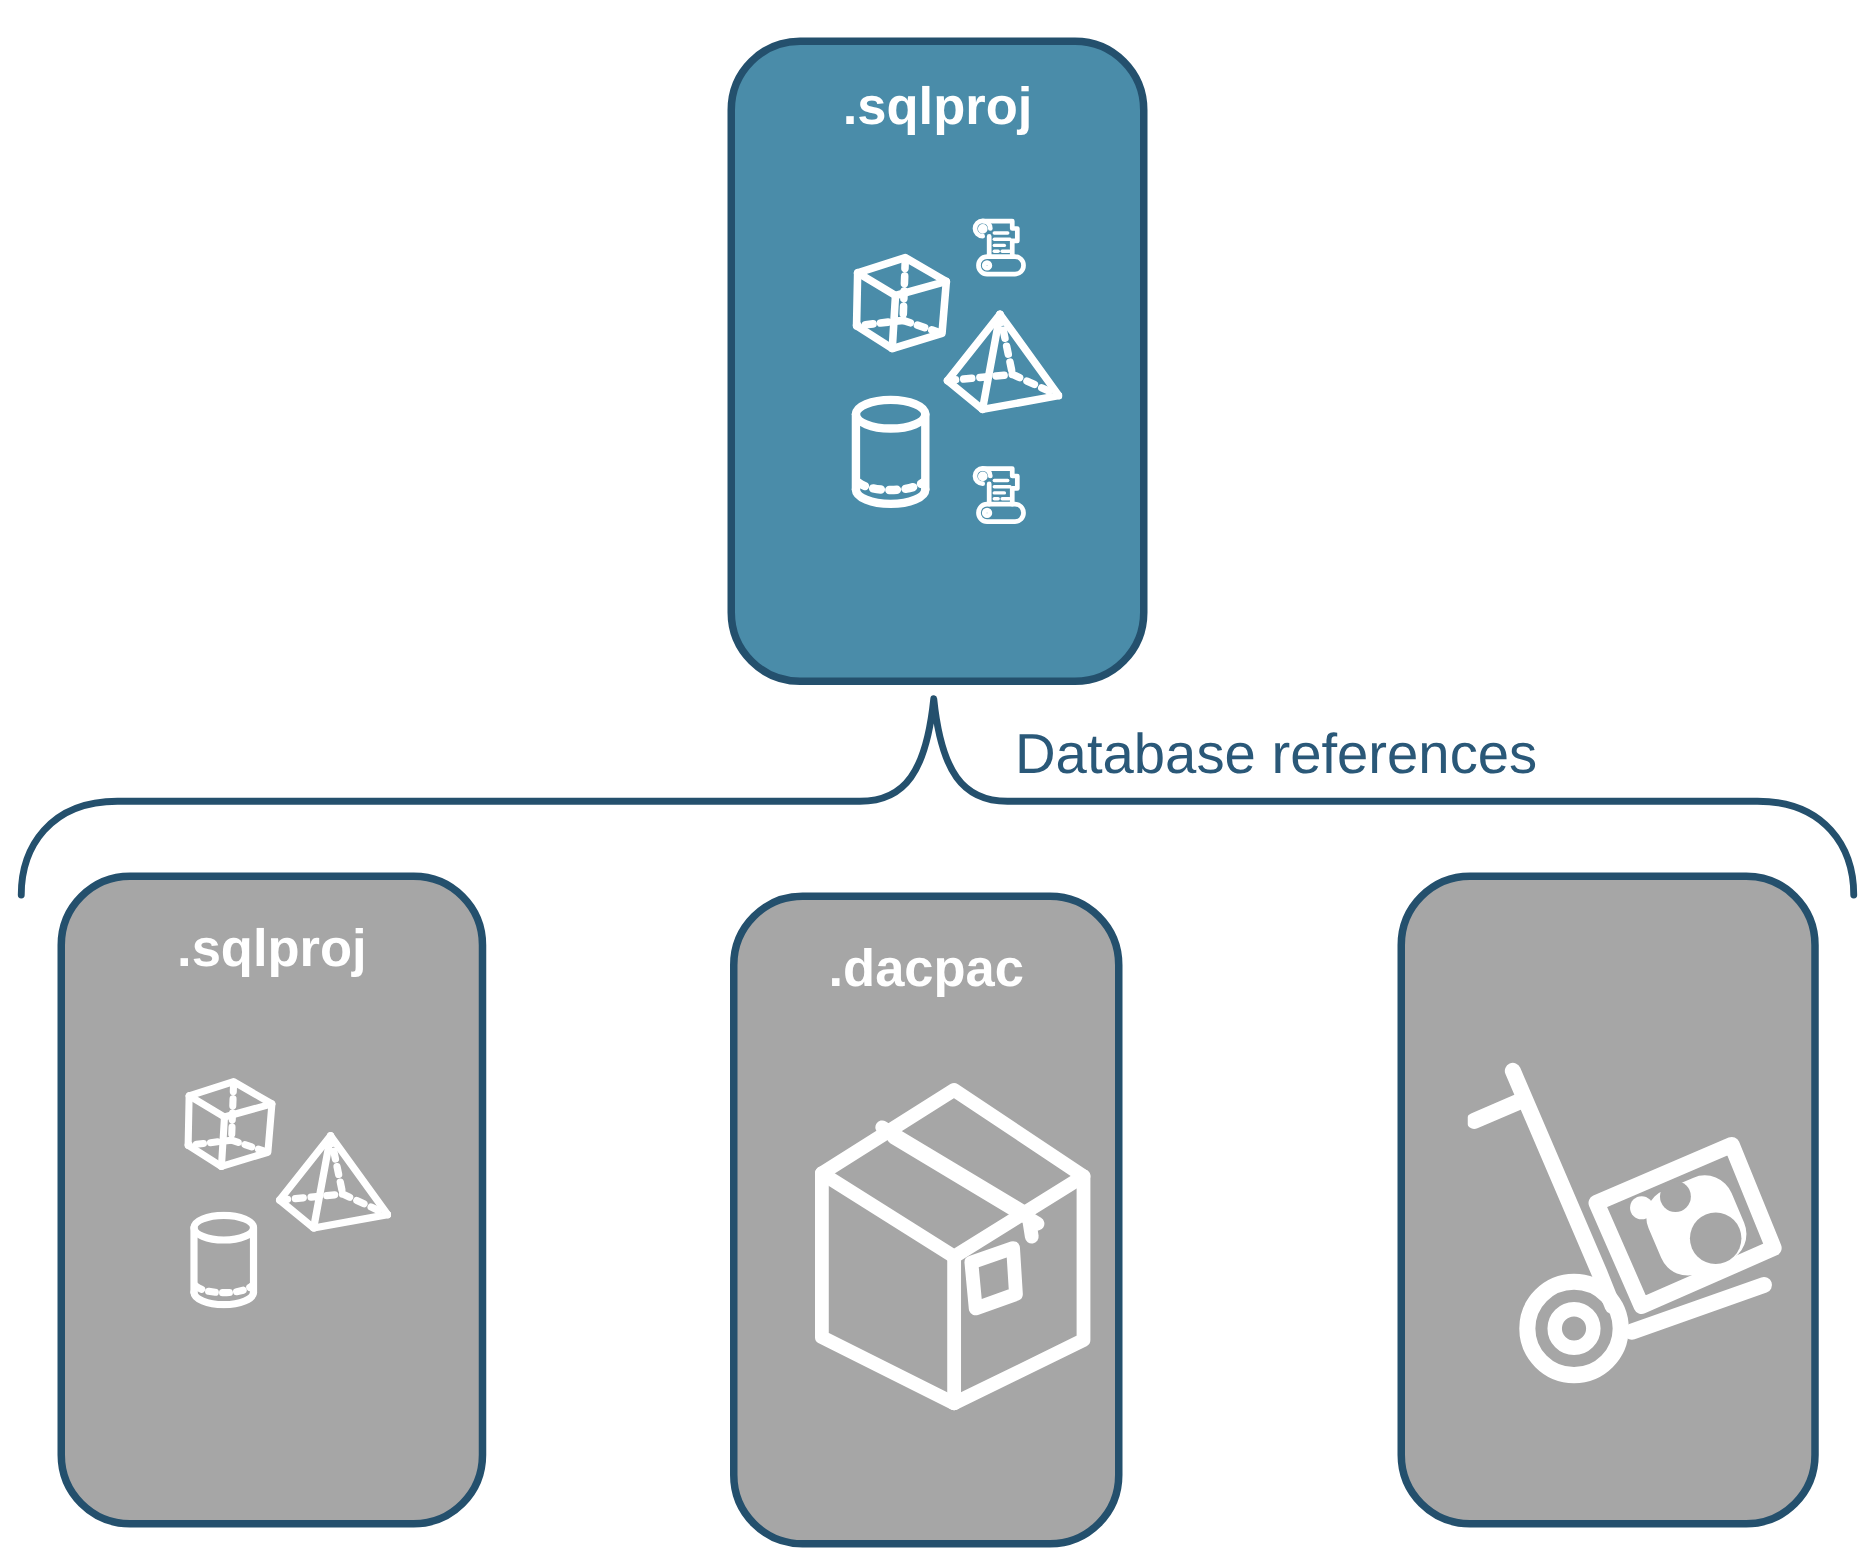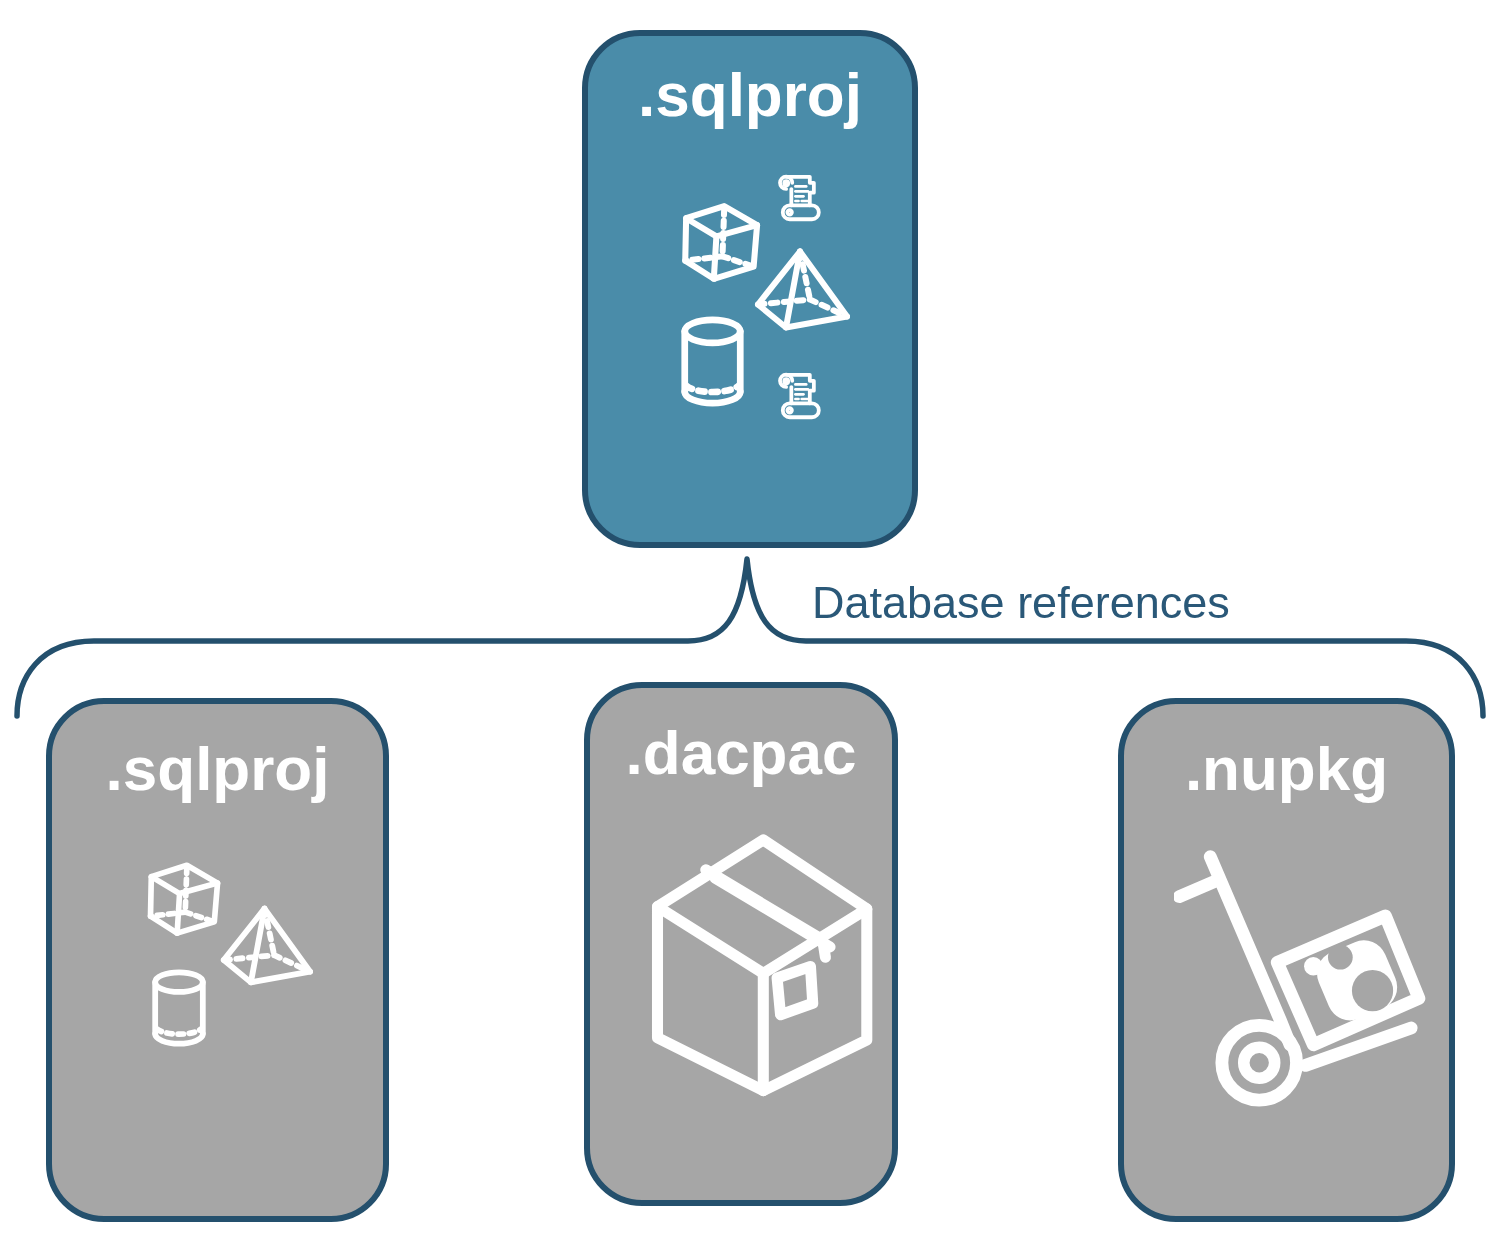--- a/index.html
+++ b/index.html
@@ -23,21 +23,21 @@
     border:6px solid var(--stroke-navy);
     border-radius:58px;
     box-sizing:border-box;
   }
   .card.highlight{background:var(--highlight-fill);}
   .card.muted{background:var(--muted-fill);}
   .card-title{
     width:100%;
     text-align:center;
     font-weight:bold;
-    font-size:62px;
+    font-size:42px;
     line-height:1;
     color:var(--label-white);
     letter-spacing:0px;
   }
   .card.highlight .card-title{padding-top:28px;}
   .card.muted .card-title{padding-top:34px;}
   .icon{position:absolute;color:var(--label-white);}
   .brace-svg{position:absolute;left:0;top:0;pointer-events:none;}
   .connector-label{
     position:absolute;
@@ -174,27 +174,26 @@
         <use href="#sym-cube"></use>
       </svg>
     <svg class="icon" style="left:164px;top:200px" width="97" height="84">
         <use href="#sym-pyramid"></use>
       </svg>
     <svg class="icon" style="left:96px;top:265px" width="62" height="78">
         <use href="#sym-cylinder"></use>
       </svg>
   </div>
 
-  <div class="card muted" style="left:584px;top:682px;width:314px;height:524px">
+  <div class="card muted" style="left:584px;top:714px;width:314px;height:524px">
     <div class="card-title">.dacpac</div>
     <svg class="icon" style="left:56px;top:140px" width="230" height="270">
         <use href="#sym-package"></use>
       </svg>
   </div>
 
   <div class="card muted" style="left:1118px;top:698px;width:337px;height:524px">
-    <div class="card-title">.nupkg</div>
     <svg class="icon" style="left:50px;top:145px" width="258" height="273">
         <use href="#sym-handtruck"></use>
       </svg>
   </div>
 
 </div>
 
 </body></html>

